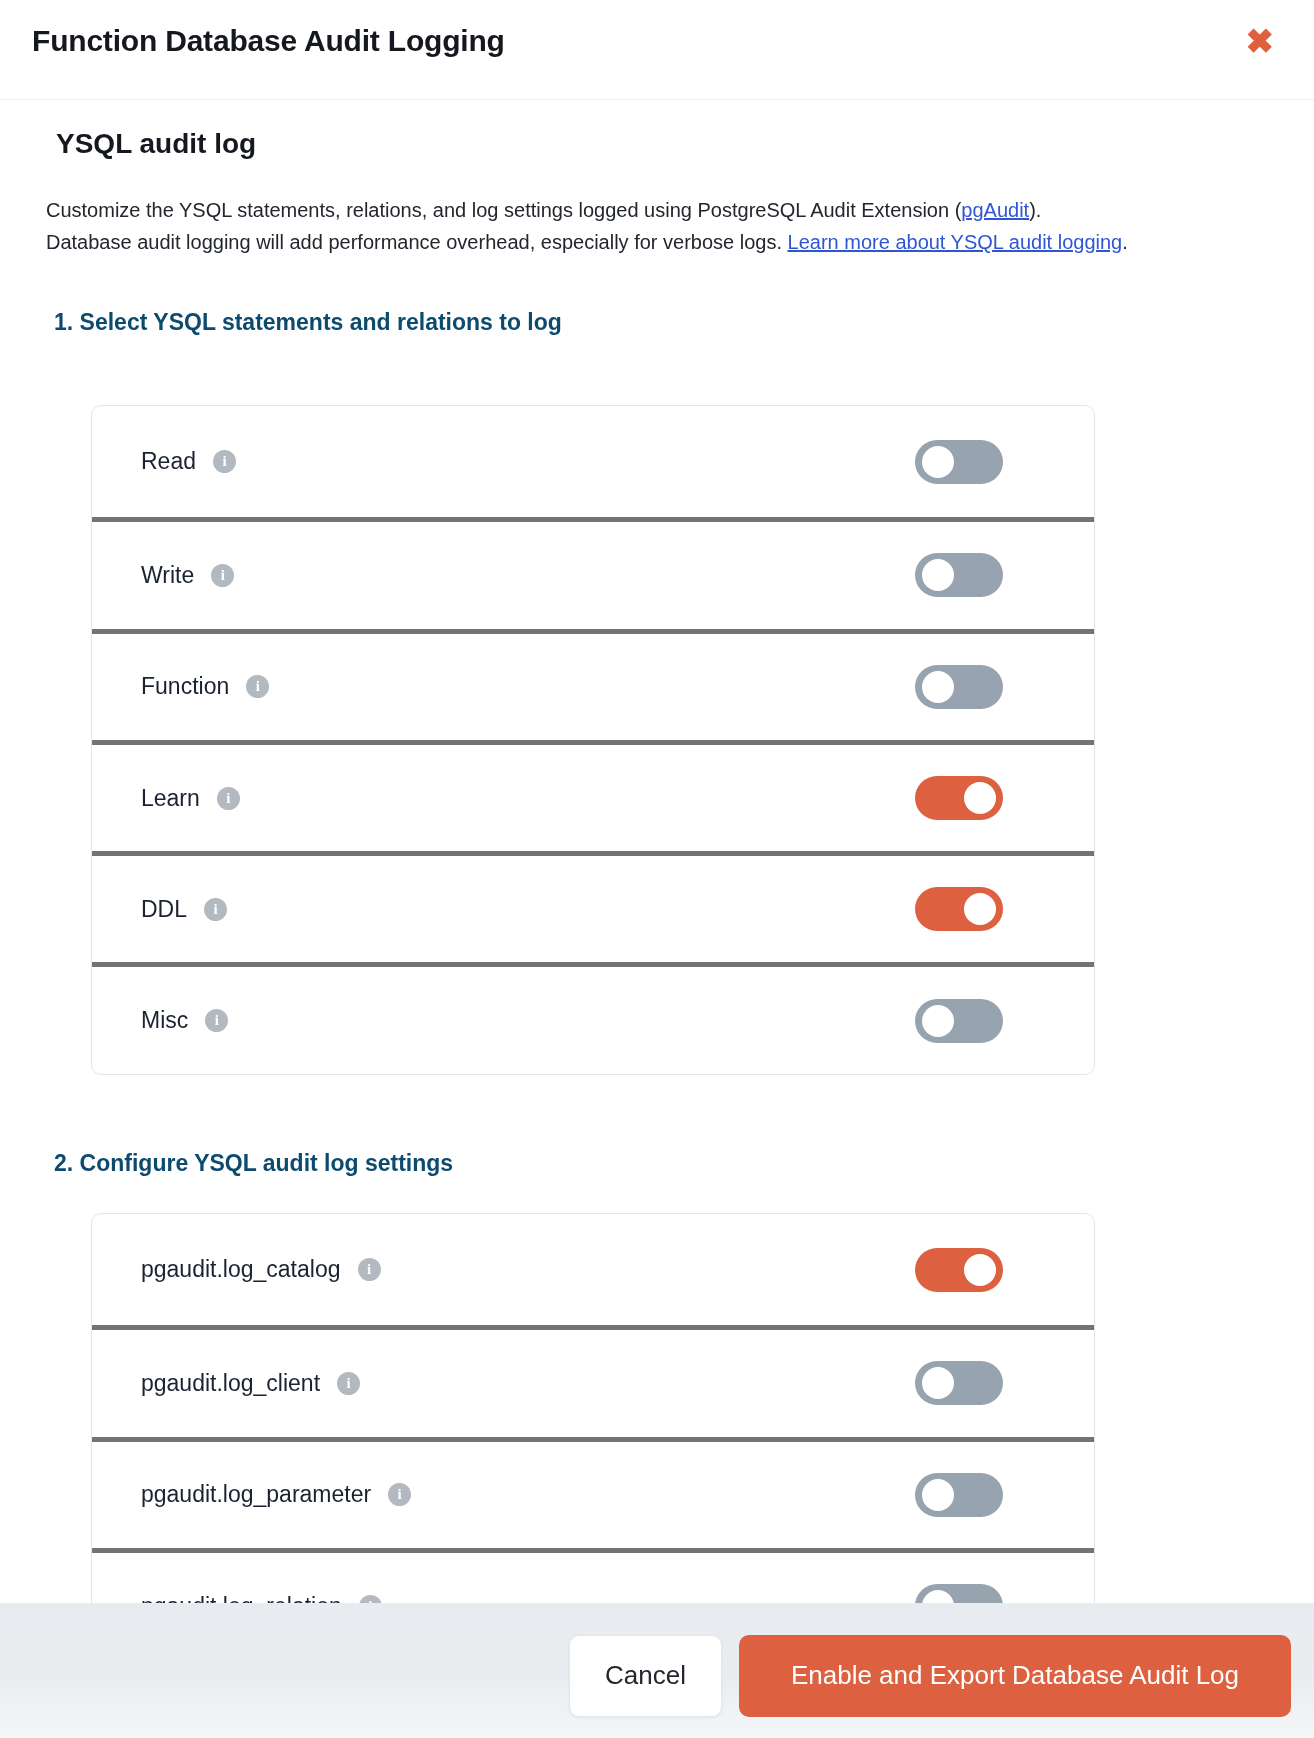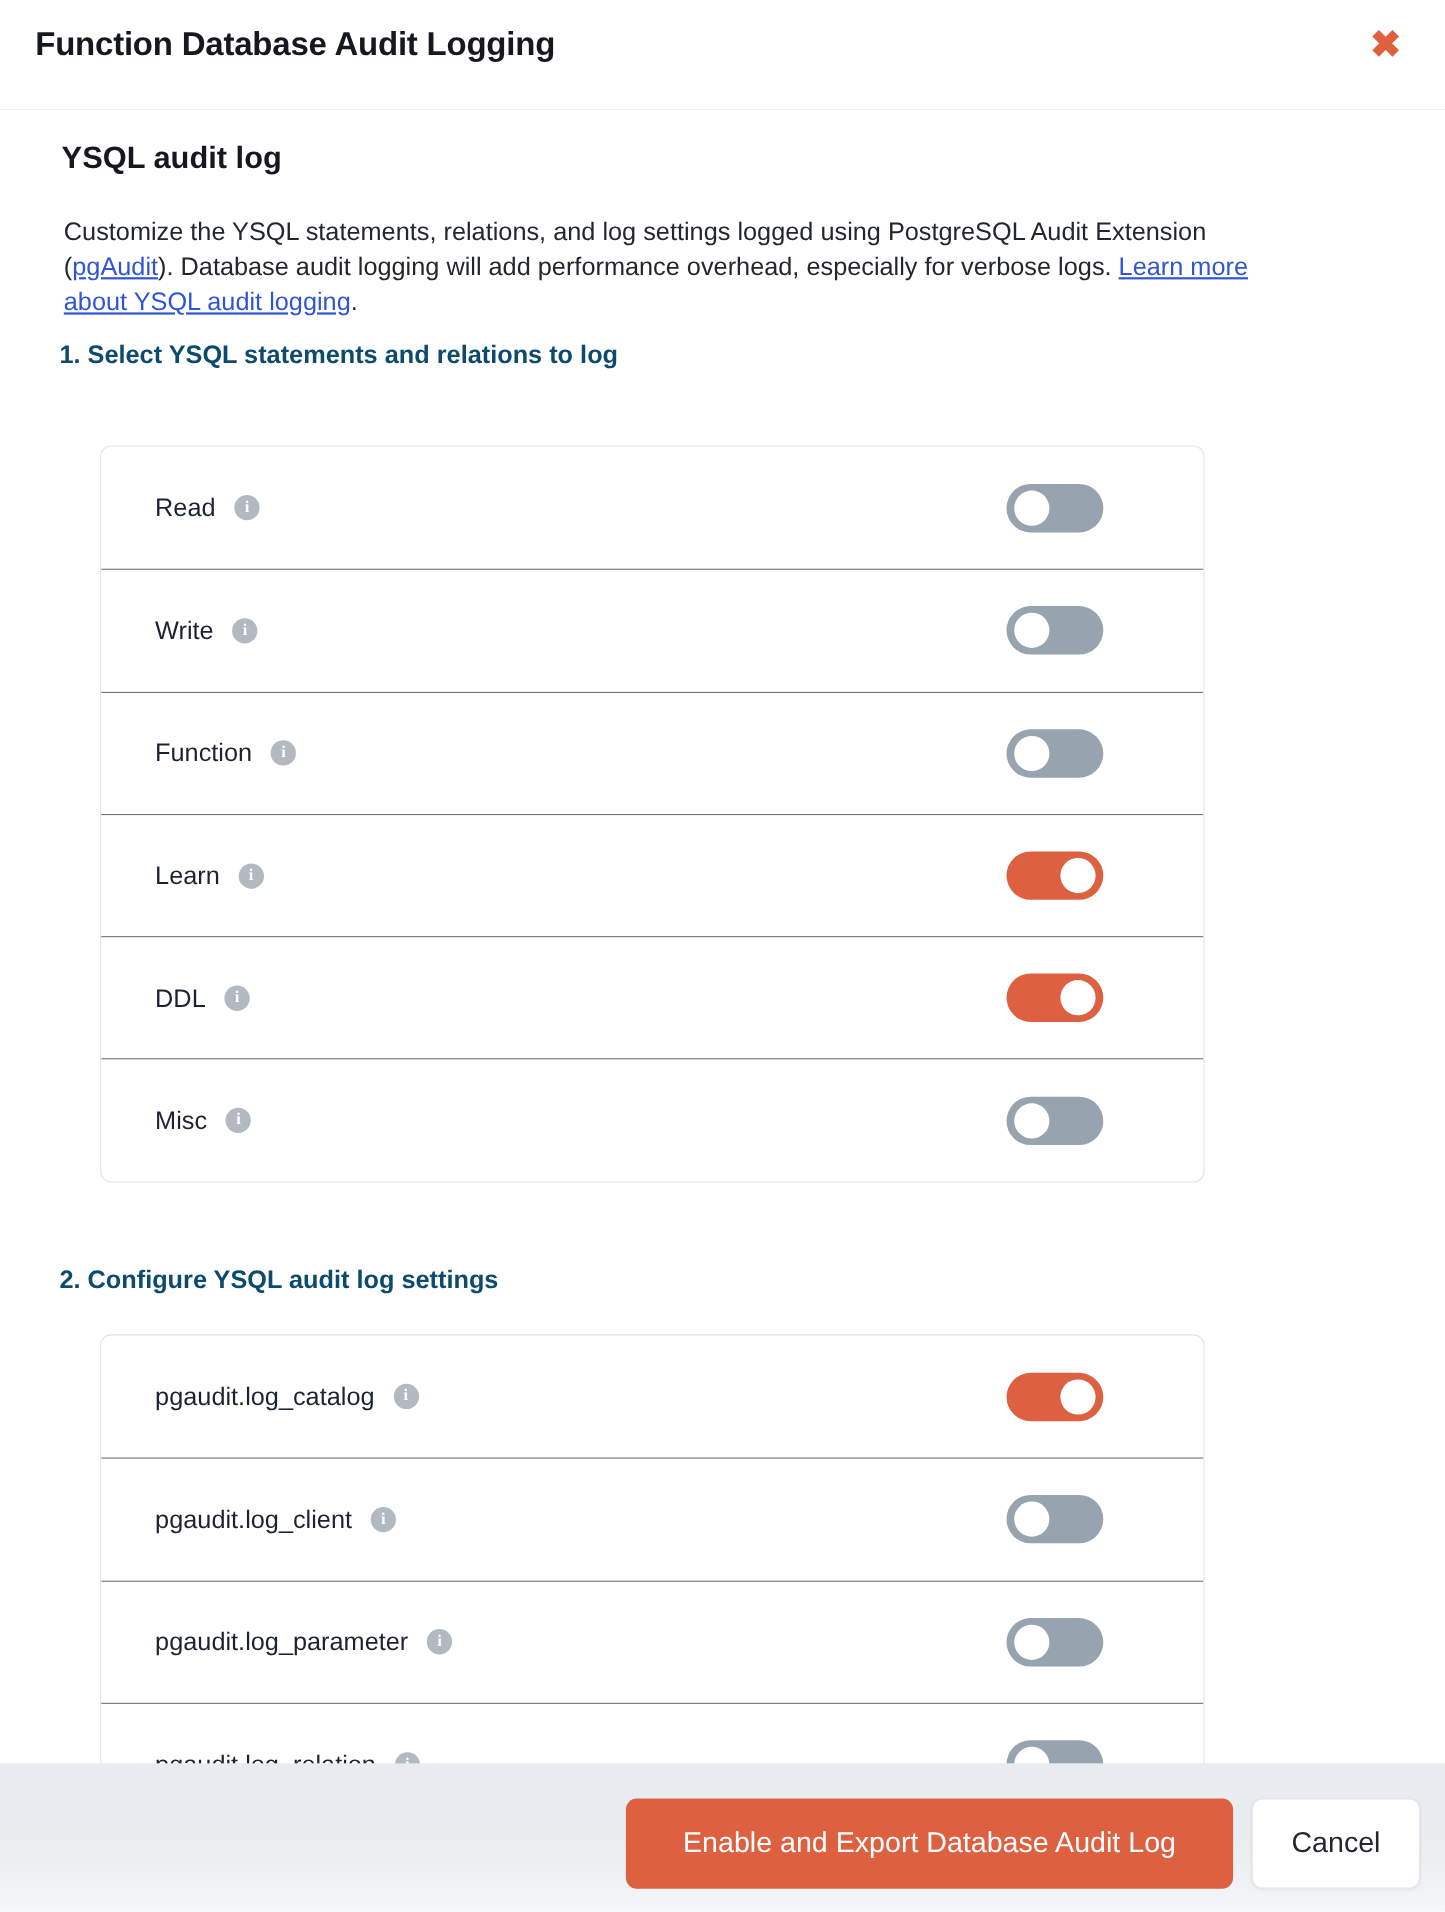--- a/index.html
+++ b/index.html
@@ -25,22 +25,22 @@
     color:#e0603e; font-size:34px; font-weight:700; line-height:38px;
     cursor:pointer; user-select:none;
   }
 
   
   .ysql-heading{
     position:absolute; left:56px; top:128px;
     font-size:28px; font-weight:700; color:#15181e;
   }
   .description{
-    position:absolute; left:58px; top:194px; width:1085px;
-    font-size:23px; line-height:32px; color:#22262d;
+    position:absolute; left:46px; top:194px; width:1085px;
+    font-size:20px; line-height:32px; color:#22262d;
   }
   .description a{ color:#2f55d4; text-decoration:underline; cursor:pointer; }
 
   .section-heading{
     position:absolute; left:54px;
     font-size:23px; font-weight:700; color:#0c4a6e;
   }
   .s1{ top:309px; }
   .s2{ top:1150px; }
 
@@ -51,21 +51,21 @@
     overflow:hidden;
   }
   .card-1{ top:405px; height:670px; }
   .card-2{ top:1213px; height:500px; }
 
   .row{
     height:111.3px;
     display:flex; align-items:center; justify-content:space-between;
     padding:0 91px 0 49px;
   }
-  .row + .row{ border-top:1px solid #737373; }
+  .row + .row{ border-top:5px solid #737373; }
 
   .row-left{ display:flex; align-items:center; }
   .row-label{ font-size:23px; color:#1b2230; }
   .info-badge{
     width:23px; height:23px; border-radius:50%;
     background:#b3b9c0; margin-left:17px;
     display:inline-flex; align-items:center; justify-content:center;
     cursor:pointer; flex:none;
   }
   .info-glyph{
@@ -243,15 +243,15 @@
         </span>
     </div>
     <div class="switch" data-on="false">
         <span class="knob"></span>
       </div>
   </div>
 
 </div>
 
 <div class="modal-footer">
+  <button class="btn btn-cancel">Cancel</button>
   <button class="btn btn-submit">Enable and Export Database Audit Log</button>
-  <button class="btn btn-cancel">Cancel</button>
 </div>
 
 </body></html>

